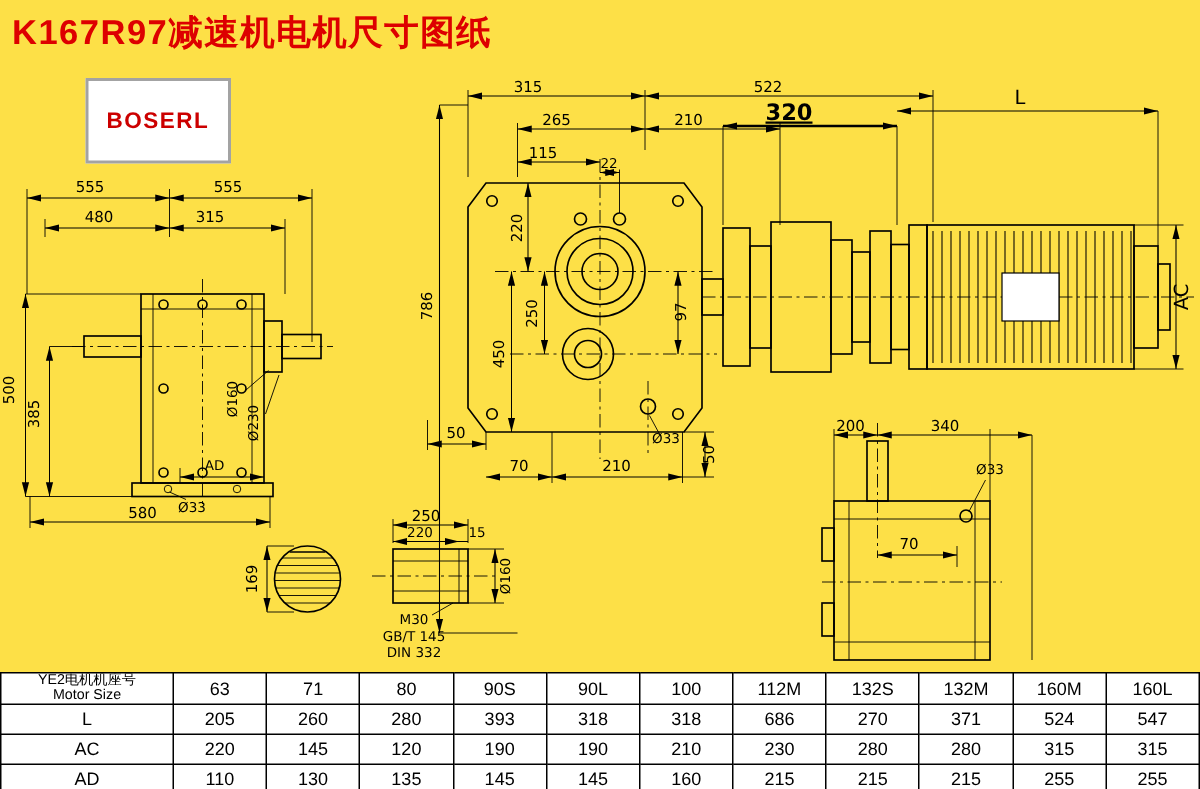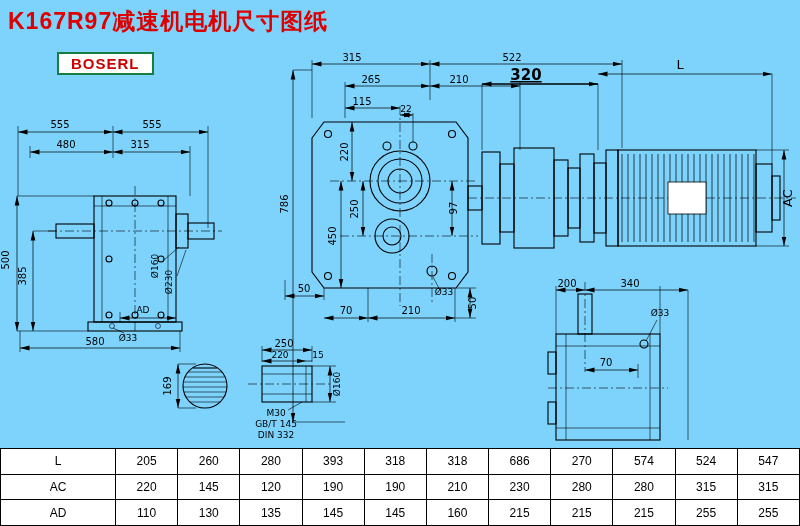--- a/index.html
+++ b/index.html
@@ -1,20 +1,20 @@
 <!DOCTYPE html>
 <html><head>
 <meta charset="utf-8">
 <style>
   html,body { margin:0; padding:0; background:#fff; }
-  .sheet { position:relative; width:800px; height:526px; background:#7dd3fc; overflow:hidden;
+  .sheet { position:relative; width:800px; height:526px; background:#fde047; overflow:hidden;
            font-family:"Liberation Sans", sans-serif; }
   .title { position:absolute; left:8px; top:6px; font-size:23px; font-weight:bold; color:#dd0000;
            letter-spacing:1px; white-space:nowrap; }
-  .brand { position:absolute; left:57px; top:52px; border:2px solid #15803d; padding:1px 12px;
+  .brand { position:absolute; left:57px; top:52px; border:2px solid #a3a3a3; padding:18px 12px;
            font-size:15px; font-weight:bold; color:#cc0000; letter-spacing:1px; background:#fff; }
   svg.draw { position:absolute; left:0; top:0; }
   .ln   { fill:none; stroke:#000; stroke-width:1.1; }
   .thin { fill:none; stroke:#000; stroke-width:0.6; }
   .dim  { stroke:#000; stroke-width:0.7; }
   .dimb { stroke:#000; stroke-width:1.6; }
   .cl   { fill:none; stroke:#000; stroke-width:0.6; stroke-dasharray:9 3 2 3; }
   .fins { stroke:#000; stroke-width:0.7; }
   svg text { font-family:"DejaVu Sans", sans-serif; fill:#000; }
   .d  { font-size:10px; text-anchor:middle; }
@@ -234,30 +234,47 @@
         <col>
         <col>
         <col>
         <col>
         <col>
         <col>
         <col>
     </colgroup>
     <tbody>
       <tr>
+        <td class="hd">
+          <div class="cn">YE2电机机座号</div>
+          <div class="en">Motor Size</div>
+        </td>
+        <td>63</td>
+        <td>71</td>
+        <td>80</td>
+        <td>90S</td>
+        <td>90L</td>
+        <td>100</td>
+        <td>112M</td>
+        <td>132S</td>
+        <td>132M</td>
+        <td>160M</td>
+        <td>160L</td>
+      </tr>
+      <tr>
         <td>L</td>
         <td>205</td>
         <td>260</td>
         <td>280</td>
         <td>393</td>
         <td>318</td>
         <td>318</td>
         <td>686</td>
         <td>270</td>
-        <td>574</td>
+        <td>371</td>
         <td>524</td>
         <td>547</td>
       </tr>
       <tr>
         <td>AC</td>
         <td>220</td>
         <td>145</td>
         <td>120</td>
         <td>190</td>
         <td>190</td>

